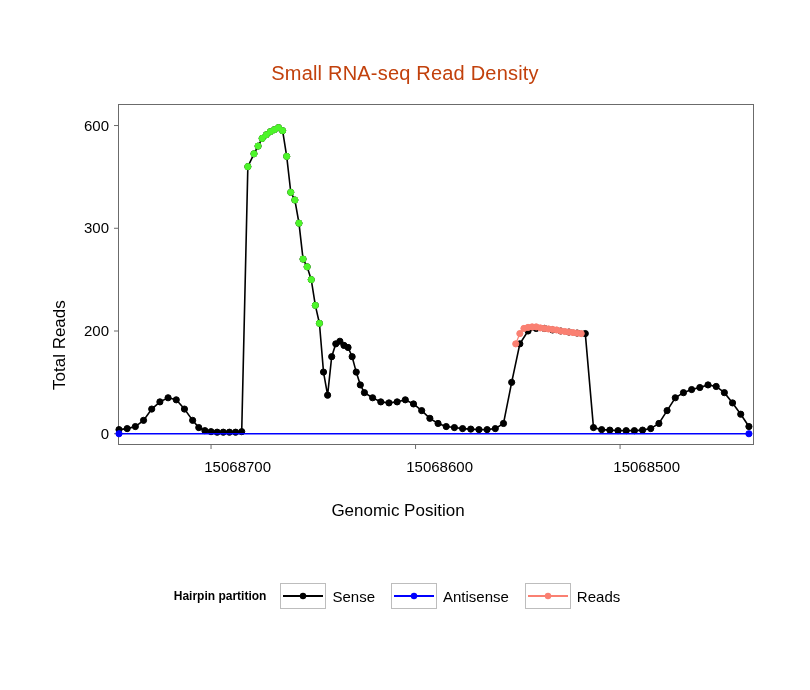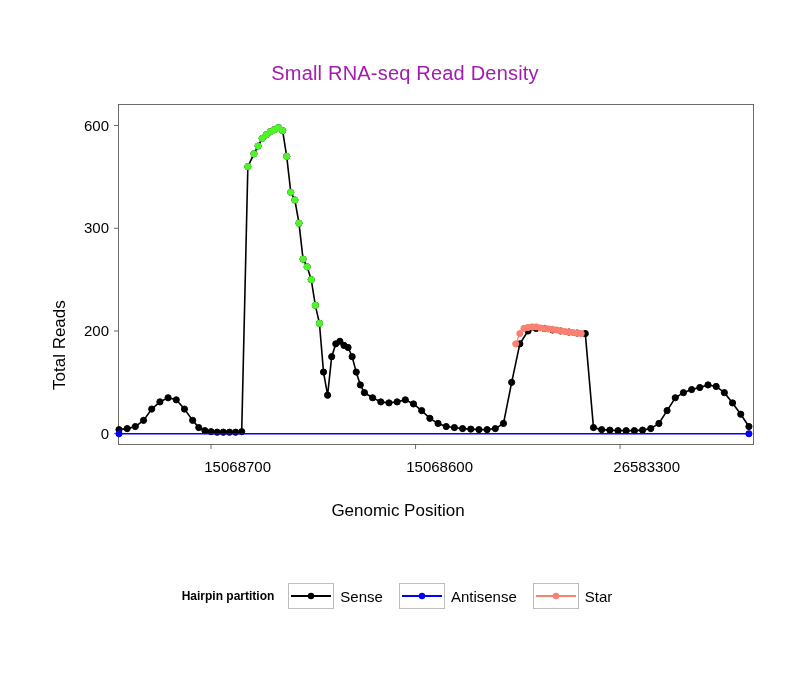--- a/index.html
+++ b/index.html
@@ -4,21 +4,21 @@
 <style>
   html,body{margin:0;padding:0;}
   body{
     width:810px;height:690px;background:#ffffff;
     font-family:"Liberation Sans", sans-serif;
     color:#000000;overflow:hidden;position:relative;
   }
   #plot-root{position:absolute;left:0;top:0;width:810px;height:690px;}
   .title{
     position:absolute;left:0;top:62px;width:810px;text-align:center;
-    font-size:20px;color:#a21caf;letter-spacing:0.2px;
+    font-size:20px;color:#c2410c;letter-spacing:0.2px;
   }
   .ylabel{
     position:absolute;left:0px;top:0px;
     transform:rotate(-90deg);transform-origin:left top;
     font-size:17px;white-space:nowrap;
   }
   .ylabel-wrap{position:absolute;left:50px;top:390px;}
   .xlabel{
     position:absolute;left:0;top:501px;width:796px;text-align:center;
     font-size:17px;
@@ -211,21 +211,21 @@
 
   <div id="ytick-labels">
       <div class="ytick-label" style="top: 424.727px; left: 69px;">0</div>
       <div class="ytick-label" style="top: 322px; left: 69px;">200</div>
       <div class="ytick-label" style="top: 219.273px; left: 69px;">300</div>
       <div class="ytick-label" style="top: 116.545px; left: 69px;">600</div>
     </div>
   <div id="xtick-labels">
       <div class="xtick-label" style="top: 458px; left: 151.032px;">15068700</div>
       <div class="xtick-label" style="top: 458px; left: 353px;">15068600</div>
-      <div class="xtick-label" style="top: 458px; left: 560.065px;">26583300</div>
+      <div class="xtick-label" style="top: 458px; left: 560.065px;">15068500</div>
     </div>
 
   <div class="legend">
     <span class="legend-title">Hairpin partition</span>
     <span id="legend-items" style="display:flex;align-items:center;">
         <span class="legend-item">
           <span class="legend-key">
             <svg width="44" height="24">
               <line x1="2" y1="12" x2="42" y2="12" stroke="#000000" stroke-width="1.8"></line>
               <circle cx="22" cy="12" r="3.2" fill="#000000"></circle>
@@ -242,18 +242,18 @@
           </span>
           <span class="legend-label">Antisense</span>
         </span>
         <span class="legend-item">
           <span class="legend-key">
             <svg width="44" height="24">
               <line x1="2" y1="12" x2="42" y2="12" stroke="#fa8072" stroke-width="1.8"></line>
               <circle cx="22" cy="12" r="3.2" fill="#fa8072"></circle>
             </svg>
           </span>
-          <span class="legend-label">Star</span>
+          <span class="legend-label">Reads</span>
         </span>
       </span>
   </div>
 
 </div>
 
 </body></html>

